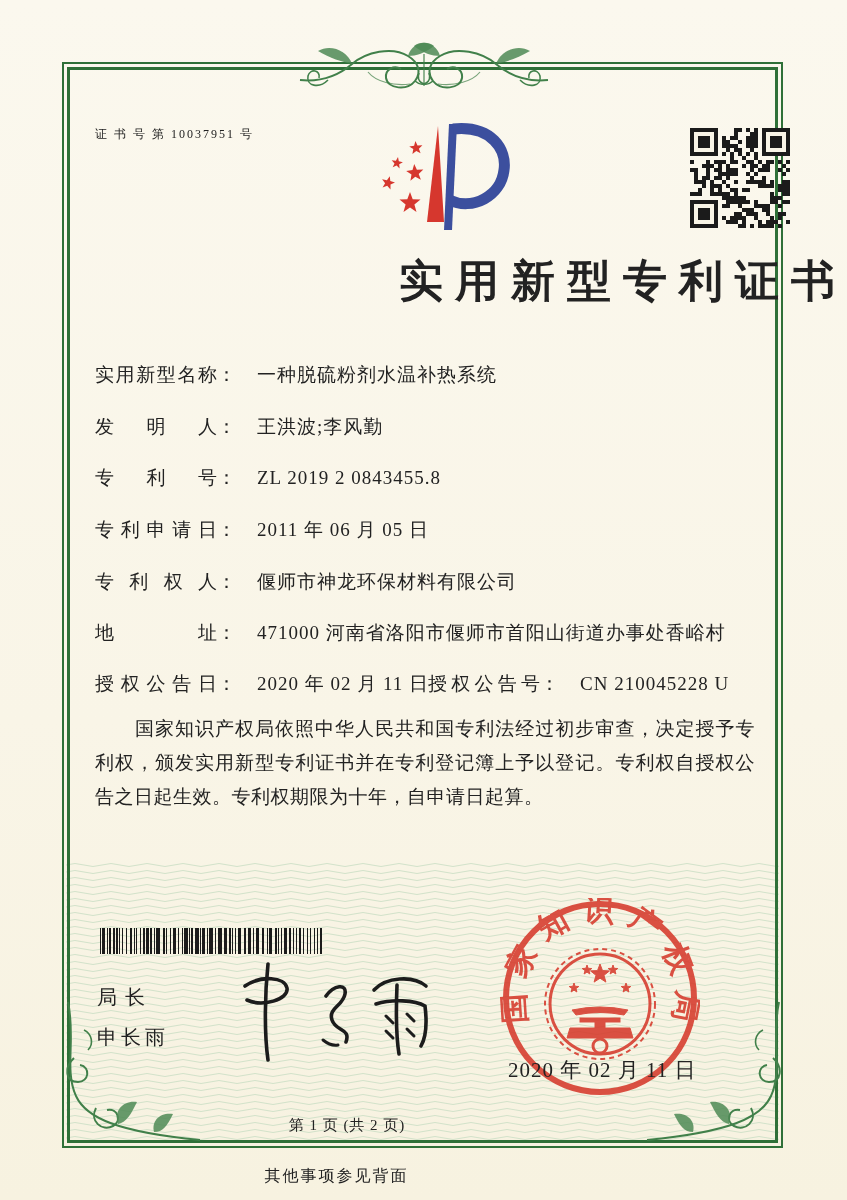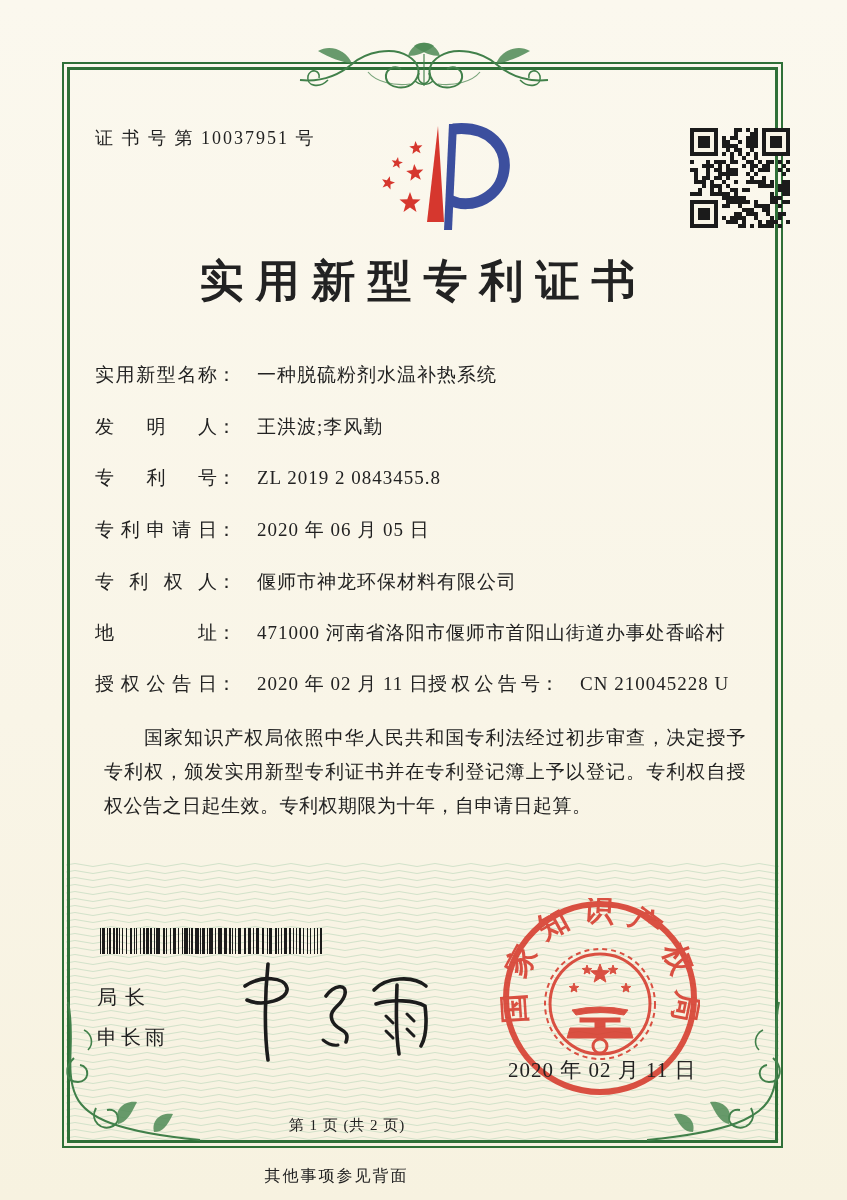--- a/index.html
+++ b/index.html
@@ -11,43 +11,43 @@
   
   .frame-outer{
     position:absolute; left:62px; top:62px; width:721px; height:1086px;
     border:2px solid #2f7038; box-sizing:border-box;
   }
   .frame-inner{
     position:absolute; left:3px; top:3px; right:3px; bottom:3px;
     border:3px solid #2f7038;
   }
   .abs{position:absolute;}
-  .cert-no{left:95px; top:126px; font-size:18px; letter-spacing:2px;}
+  .cert-no{left:95px; top:126px; font-size:12px; letter-spacing:2px;}
   .title{
-    left:0; top:252px; width:847px; text-align:center;
+    left:0; top:252px; width:847px; text-align:right;
     font-size:44px; font-weight:bold; letter-spacing:12px;
   }
   .fields{left:95px; top:360px; width:660px;}
   .frow{position:absolute; left:0; font-size:19px; white-space:nowrap;}
   .flabel{
     display:inline-block; width:122px; vertical-align:bottom;
     text-align:justify; text-align-last:justify;
   }
   .flabel2{
     display:inline-block; width:112px; vertical-align:bottom;
     text-align:justify; text-align-last:justify;
   }
   .fcolon{display:inline-block;}
   .fvalue{margin-left:21px; letter-spacing:1px;}
   .grant2{position:absolute; left:333px; top:0; white-space:nowrap;}
   .body-text{
     left:95px; top:712px; width:660px; font-size:19px; line-height:34px;
     text-align:justify; letter-spacing:0.5px;
   }
-  .body-text p{margin:9px; text-indent:2.1em;}
+  .body-text p{margin:0; text-indent:2.1em;}
   .director-title{left:97px; top:984px; font-size:20px; letter-spacing:8px;}
   .director-name{left:97px; top:1024px; font-size:20px; letter-spacing:4px;}
   .seal-date{left:508px; top:1056px; font-size:21px; letter-spacing:1px; z-index:6;}
   .footer-page{left:0; top:1116px; width:694px; text-align:center; font-size:15px; letter-spacing:1px;}
   .back-note{left:0; top:1166px; width:673px; text-align:center; font-size:16px; letter-spacing:2px;}
   svg{display:block;}
 </style>
 </head>
 <body>
 
@@ -372,21 +372,21 @@
     <div class="frow" style="top:2px">
       <span class="flabel">实用新型名称</span><span class="fcolon">：</span><span class="fvalue">一种脱硫粉剂水温补热系统</span>
     </div>
     <div class="frow" style="top:54px">
       <span class="flabel">发明人</span><span class="fcolon">：</span><span class="fvalue">王洪波;李风勤</span>
     </div>
     <div class="frow" style="top:105px">
       <span class="flabel">专利号</span><span class="fcolon">：</span><span class="fvalue">ZL 2019 2 0843455.8</span>
     </div>
     <div class="frow" style="top:157px">
-      <span class="flabel">专利申请日</span><span class="fcolon">：</span><span class="fvalue">2020 年 06 月 05 日</span>
+      <span class="flabel">专利申请日</span><span class="fcolon">：</span><span class="fvalue">2011 年 06 月 05 日</span>
     </div>
     <div class="frow" style="top:209px">
       <span class="flabel">专利权人</span><span class="fcolon">：</span><span class="fvalue">偃师市神龙环保材料有限公司</span>
     </div>
     <div class="frow" style="top:260px">
       <span class="flabel">地址</span><span class="fcolon">：</span><span class="fvalue">471000 河南省洛阳市偃师市首阳山街道办事处香峪村</span>
     </div>
     <div class="frow" style="top:311px">
       <span class="flabel">授权公告日</span><span class="fcolon">：</span><span class="fvalue">2020 年 02 月 11 日</span>
       <span class="grant2">

